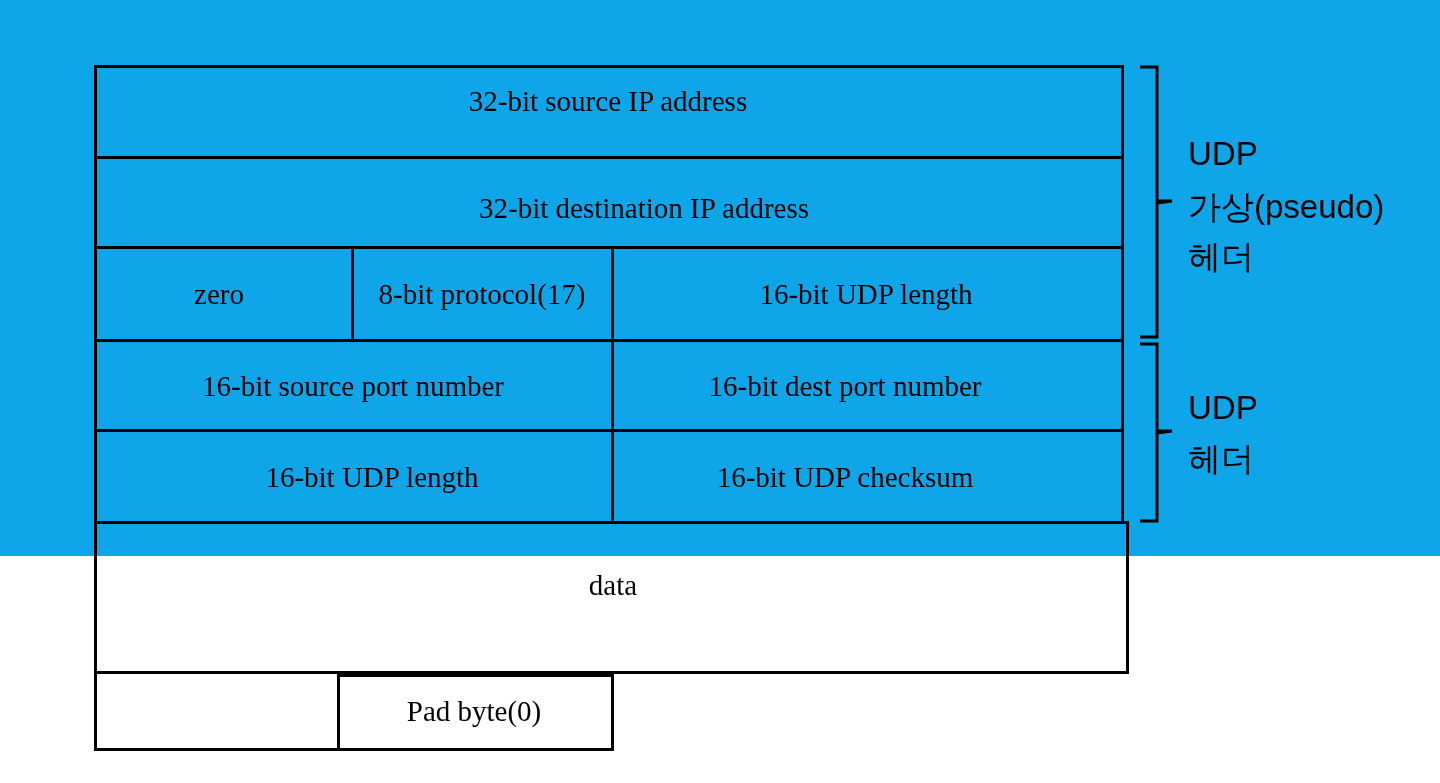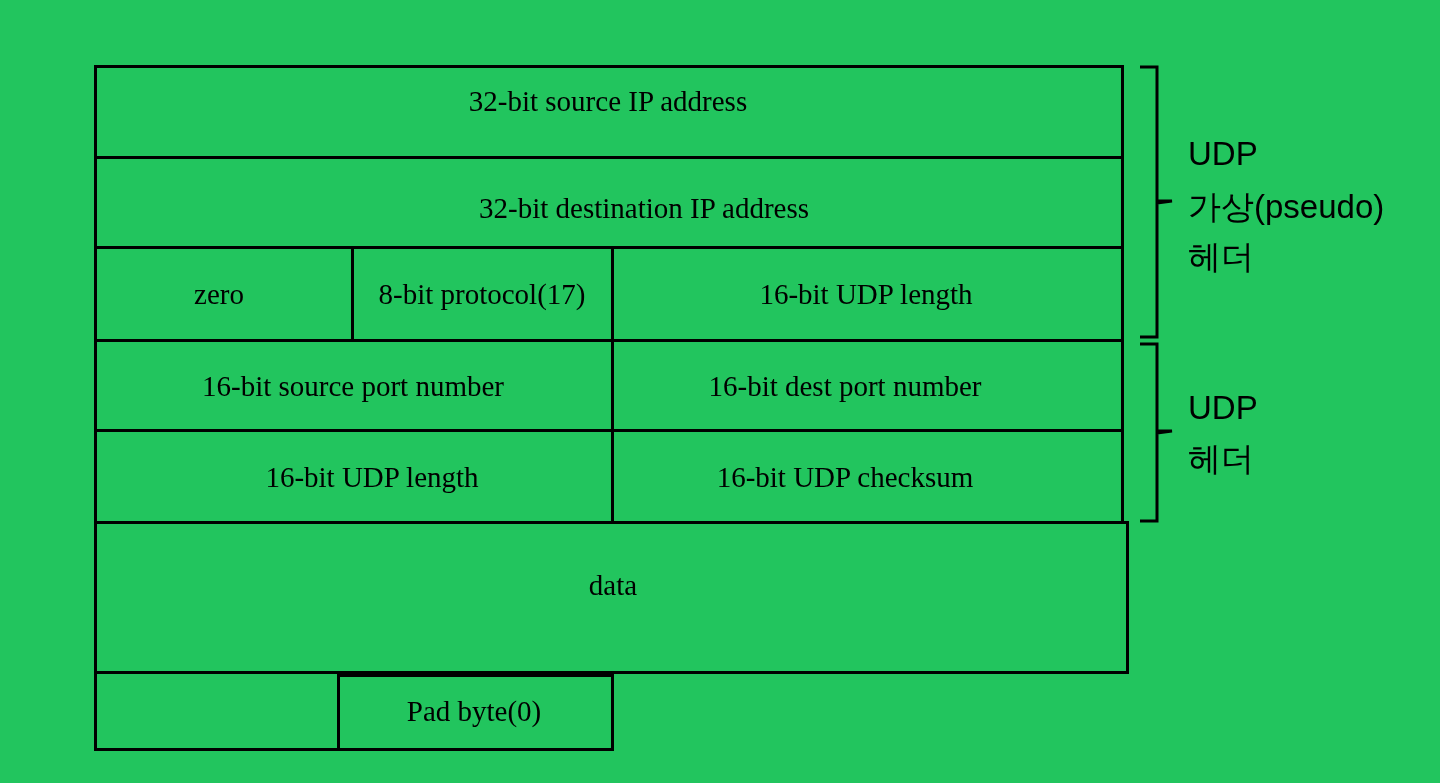--- a/index.html
+++ b/index.html
@@ -9,22 +9,22 @@
   }
   body {
     width: 1440px;
     height: 783px;
     overflow: hidden;
     font-family: "Liberation Serif", "DejaVu Serif", serif;
   }
   #stage {
     position: relative;
     width: 1440px;
-    height: 783px;
-    background: #22c55e;
+    height: 556px;
+    background: #0ea5e9;
     text-align: center;
   }
   svg.diagram {
     position: absolute;
     left: 0;
     top: 0;
     width: 1440px;
     height: 783px;
   }
   .cell-text {

